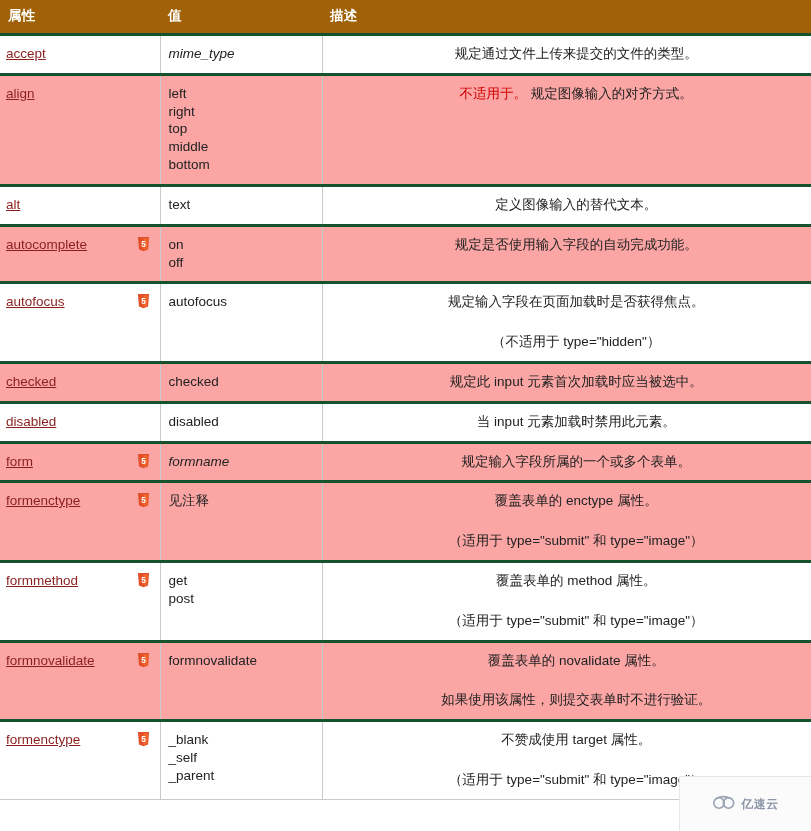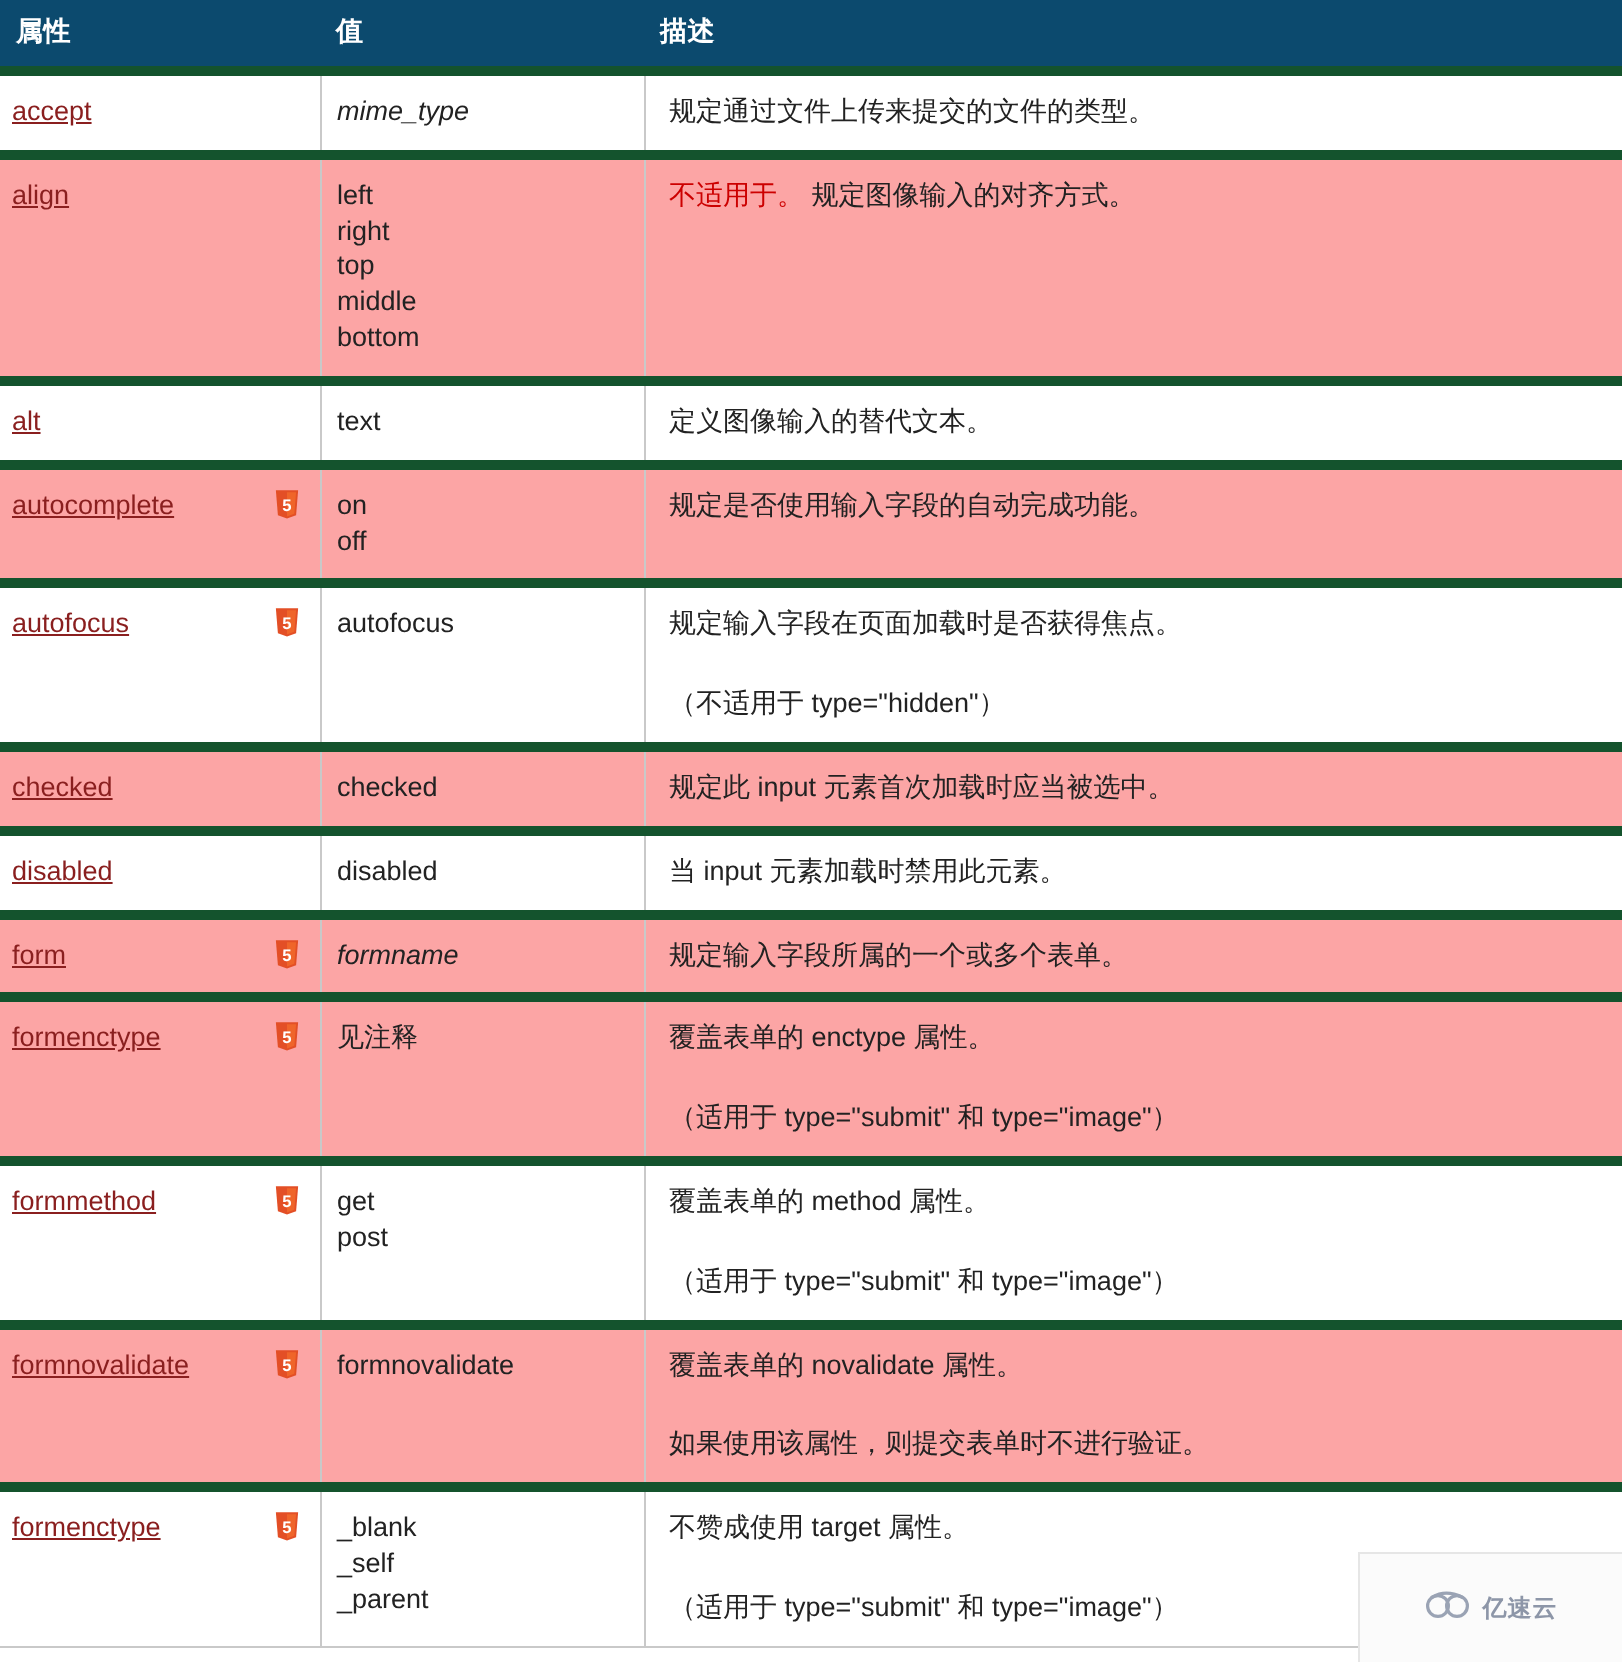--- a/index.html
+++ b/index.html
@@ -19,50 +19,51 @@
     border-collapse: collapse;
     table-layout: fixed;
     font-size: 13.5px;
     color: #222222;
   }
   .attr-table col.c-attr { width: 160px; }
   .attr-table col.c-val  { width: 162px; }
   .attr-table col.c-desc { width: 489px; }
 
   thead th {
-    background: #0c4a6e;
+    background: #a16207;
     color: #ffffff;
     font-weight: bold;
     font-size: 13.5px;
     text-align: left;
     padding: 7px 0 8px 8px;
     border: none;
     vertical-align: middle;
     letter-spacing: 0.3px;
   }
 
   tbody tr.row-odd  { background: #ffffff; }
   tbody tr.row-even { background: #fca5a5; }
 
   tbody td {
-    border-top: 5px solid #14532d;
+    border-top: 3px solid #14532d;
     border-right: 1px solid #c9c9c9;
     padding: 9px 8px 10px 8px;
     vertical-align: top;
     line-height: 1.32;
   }
   tbody td.cell-attr {
     padding-left: 6px;
     padding-right: 4px;
     position: relative;
     white-space: nowrap;
   }
   tbody td.cell-desc {
     border-right: none;
-    padding-left: 12px;
+    padding-left: 27px;
+    text-align: center;
   }
   tbody tr:last-child td { border-bottom: 1px solid #c9c9c9; }
 
   .attr-link {
     color: #8a1f1f;
     text-decoration: underline;
     font-size: 13.5px;
     cursor: pointer;
   }
 

